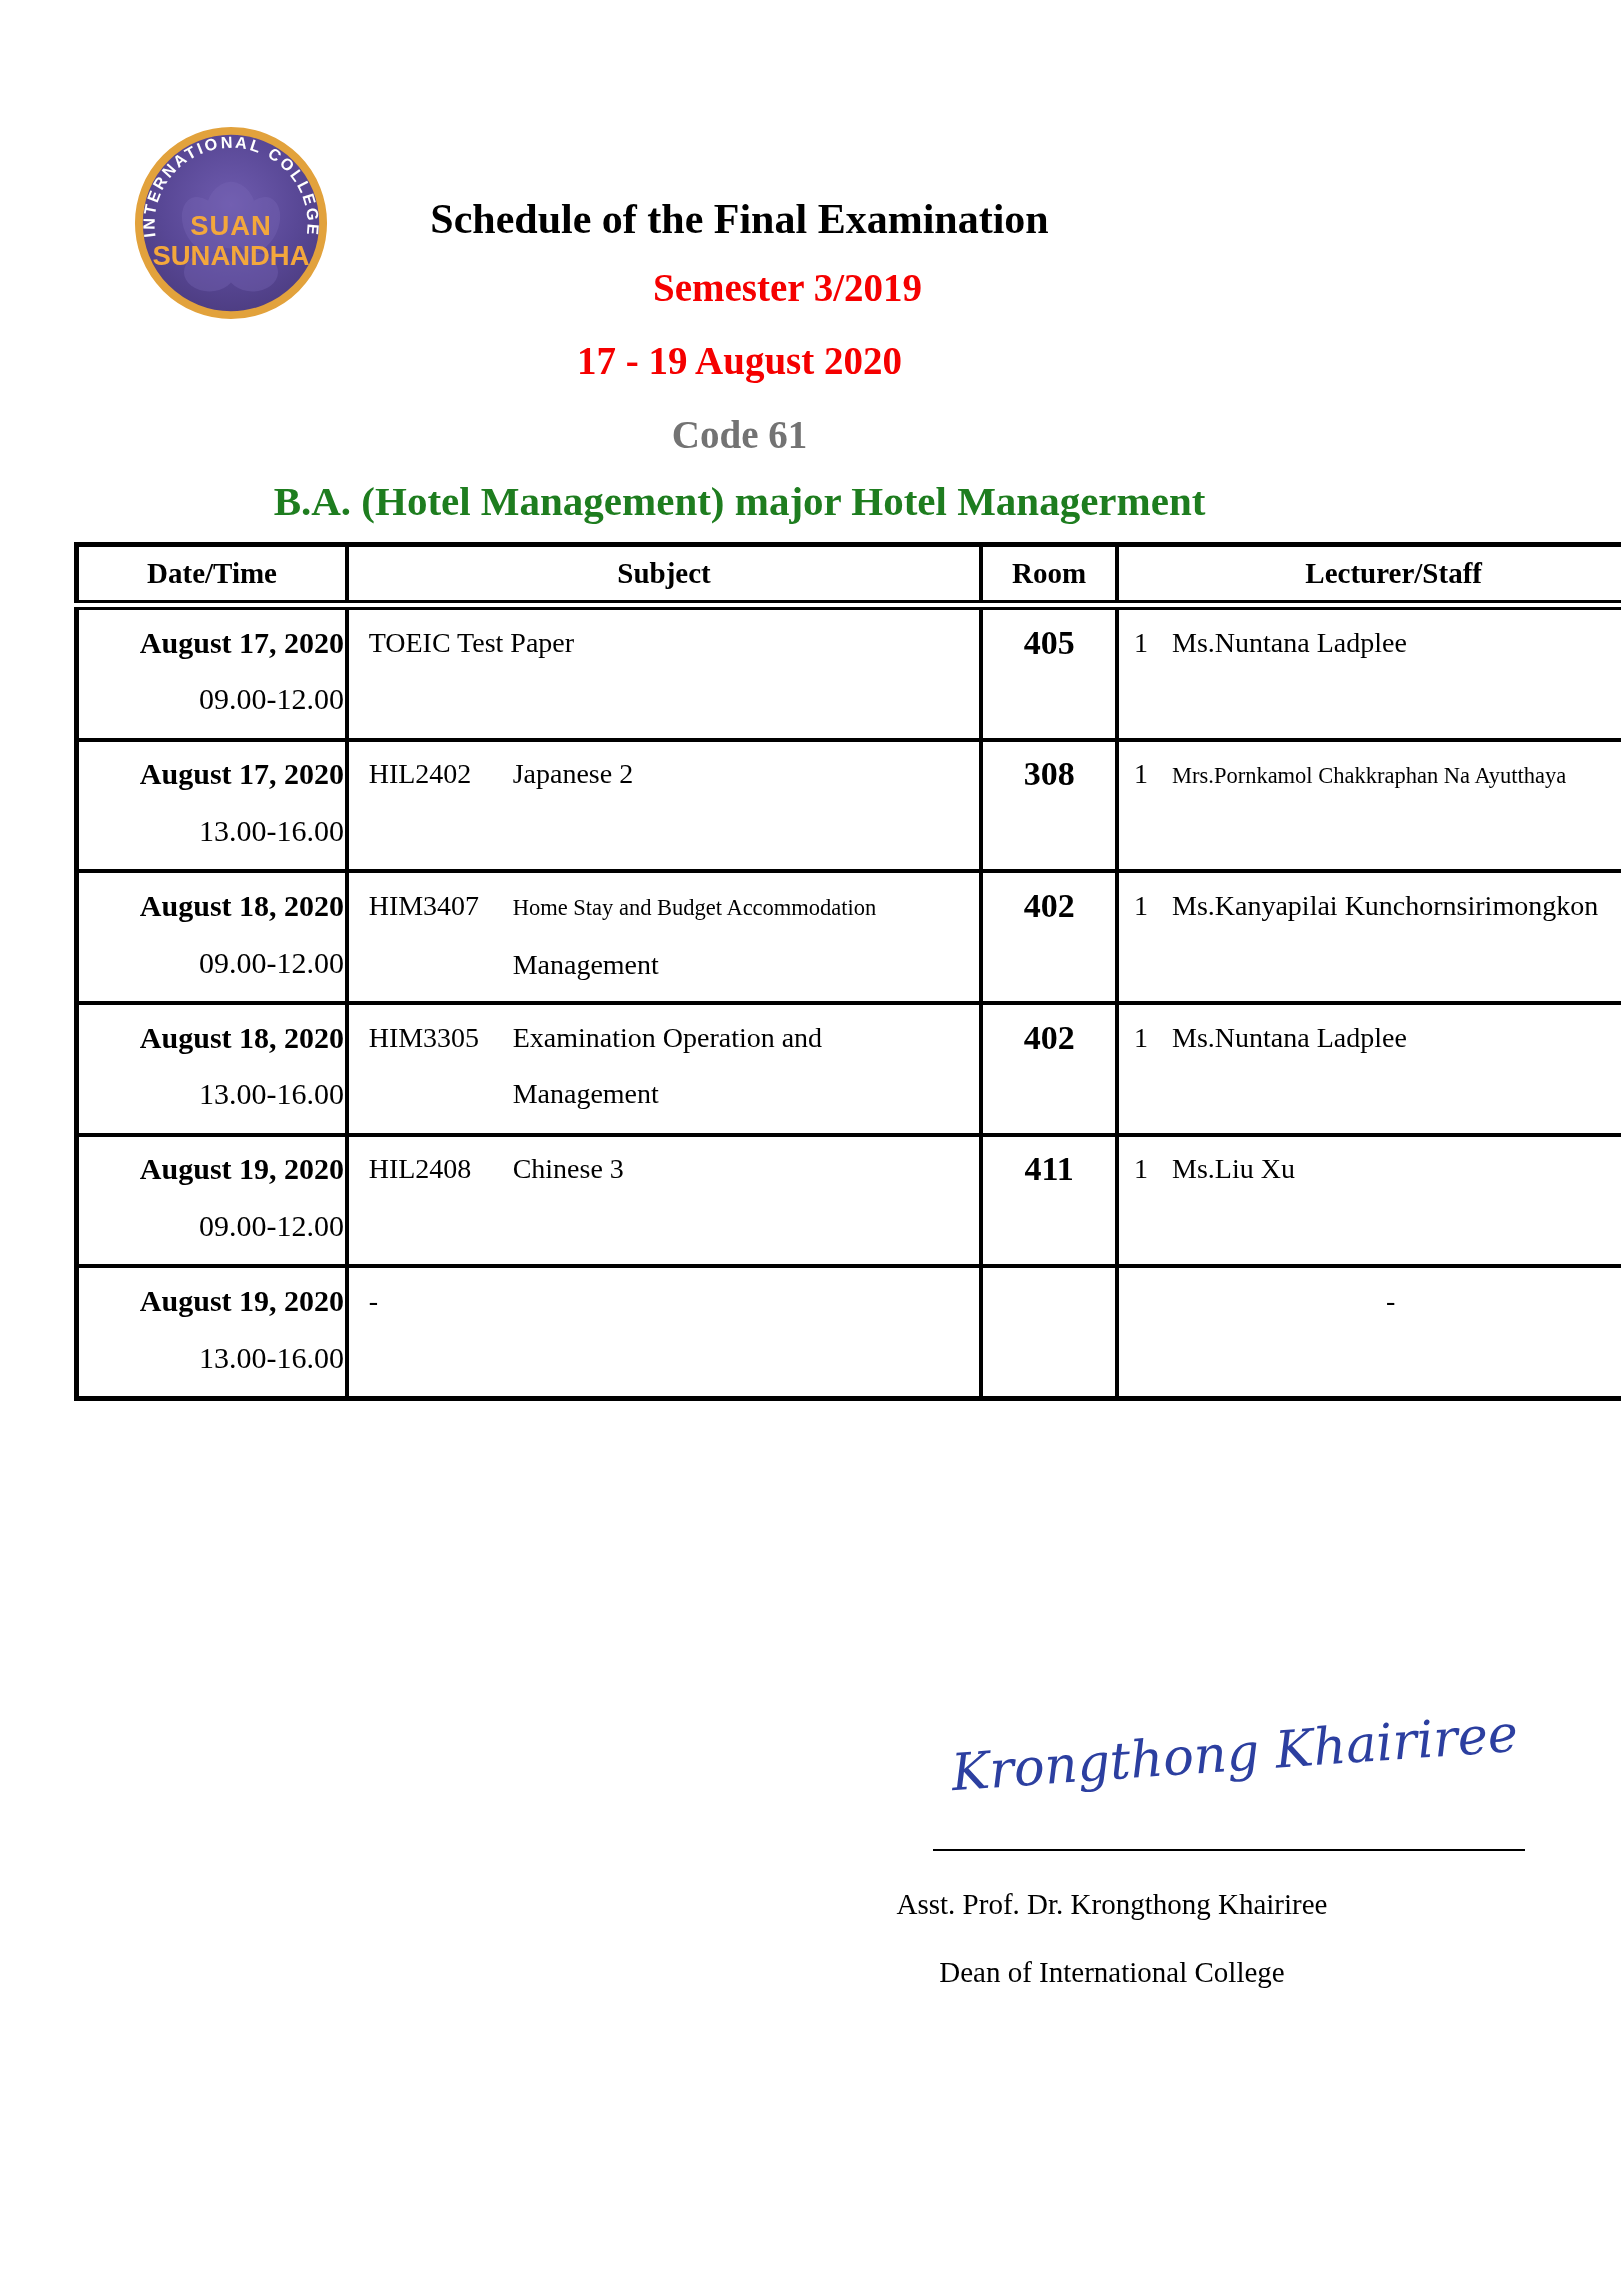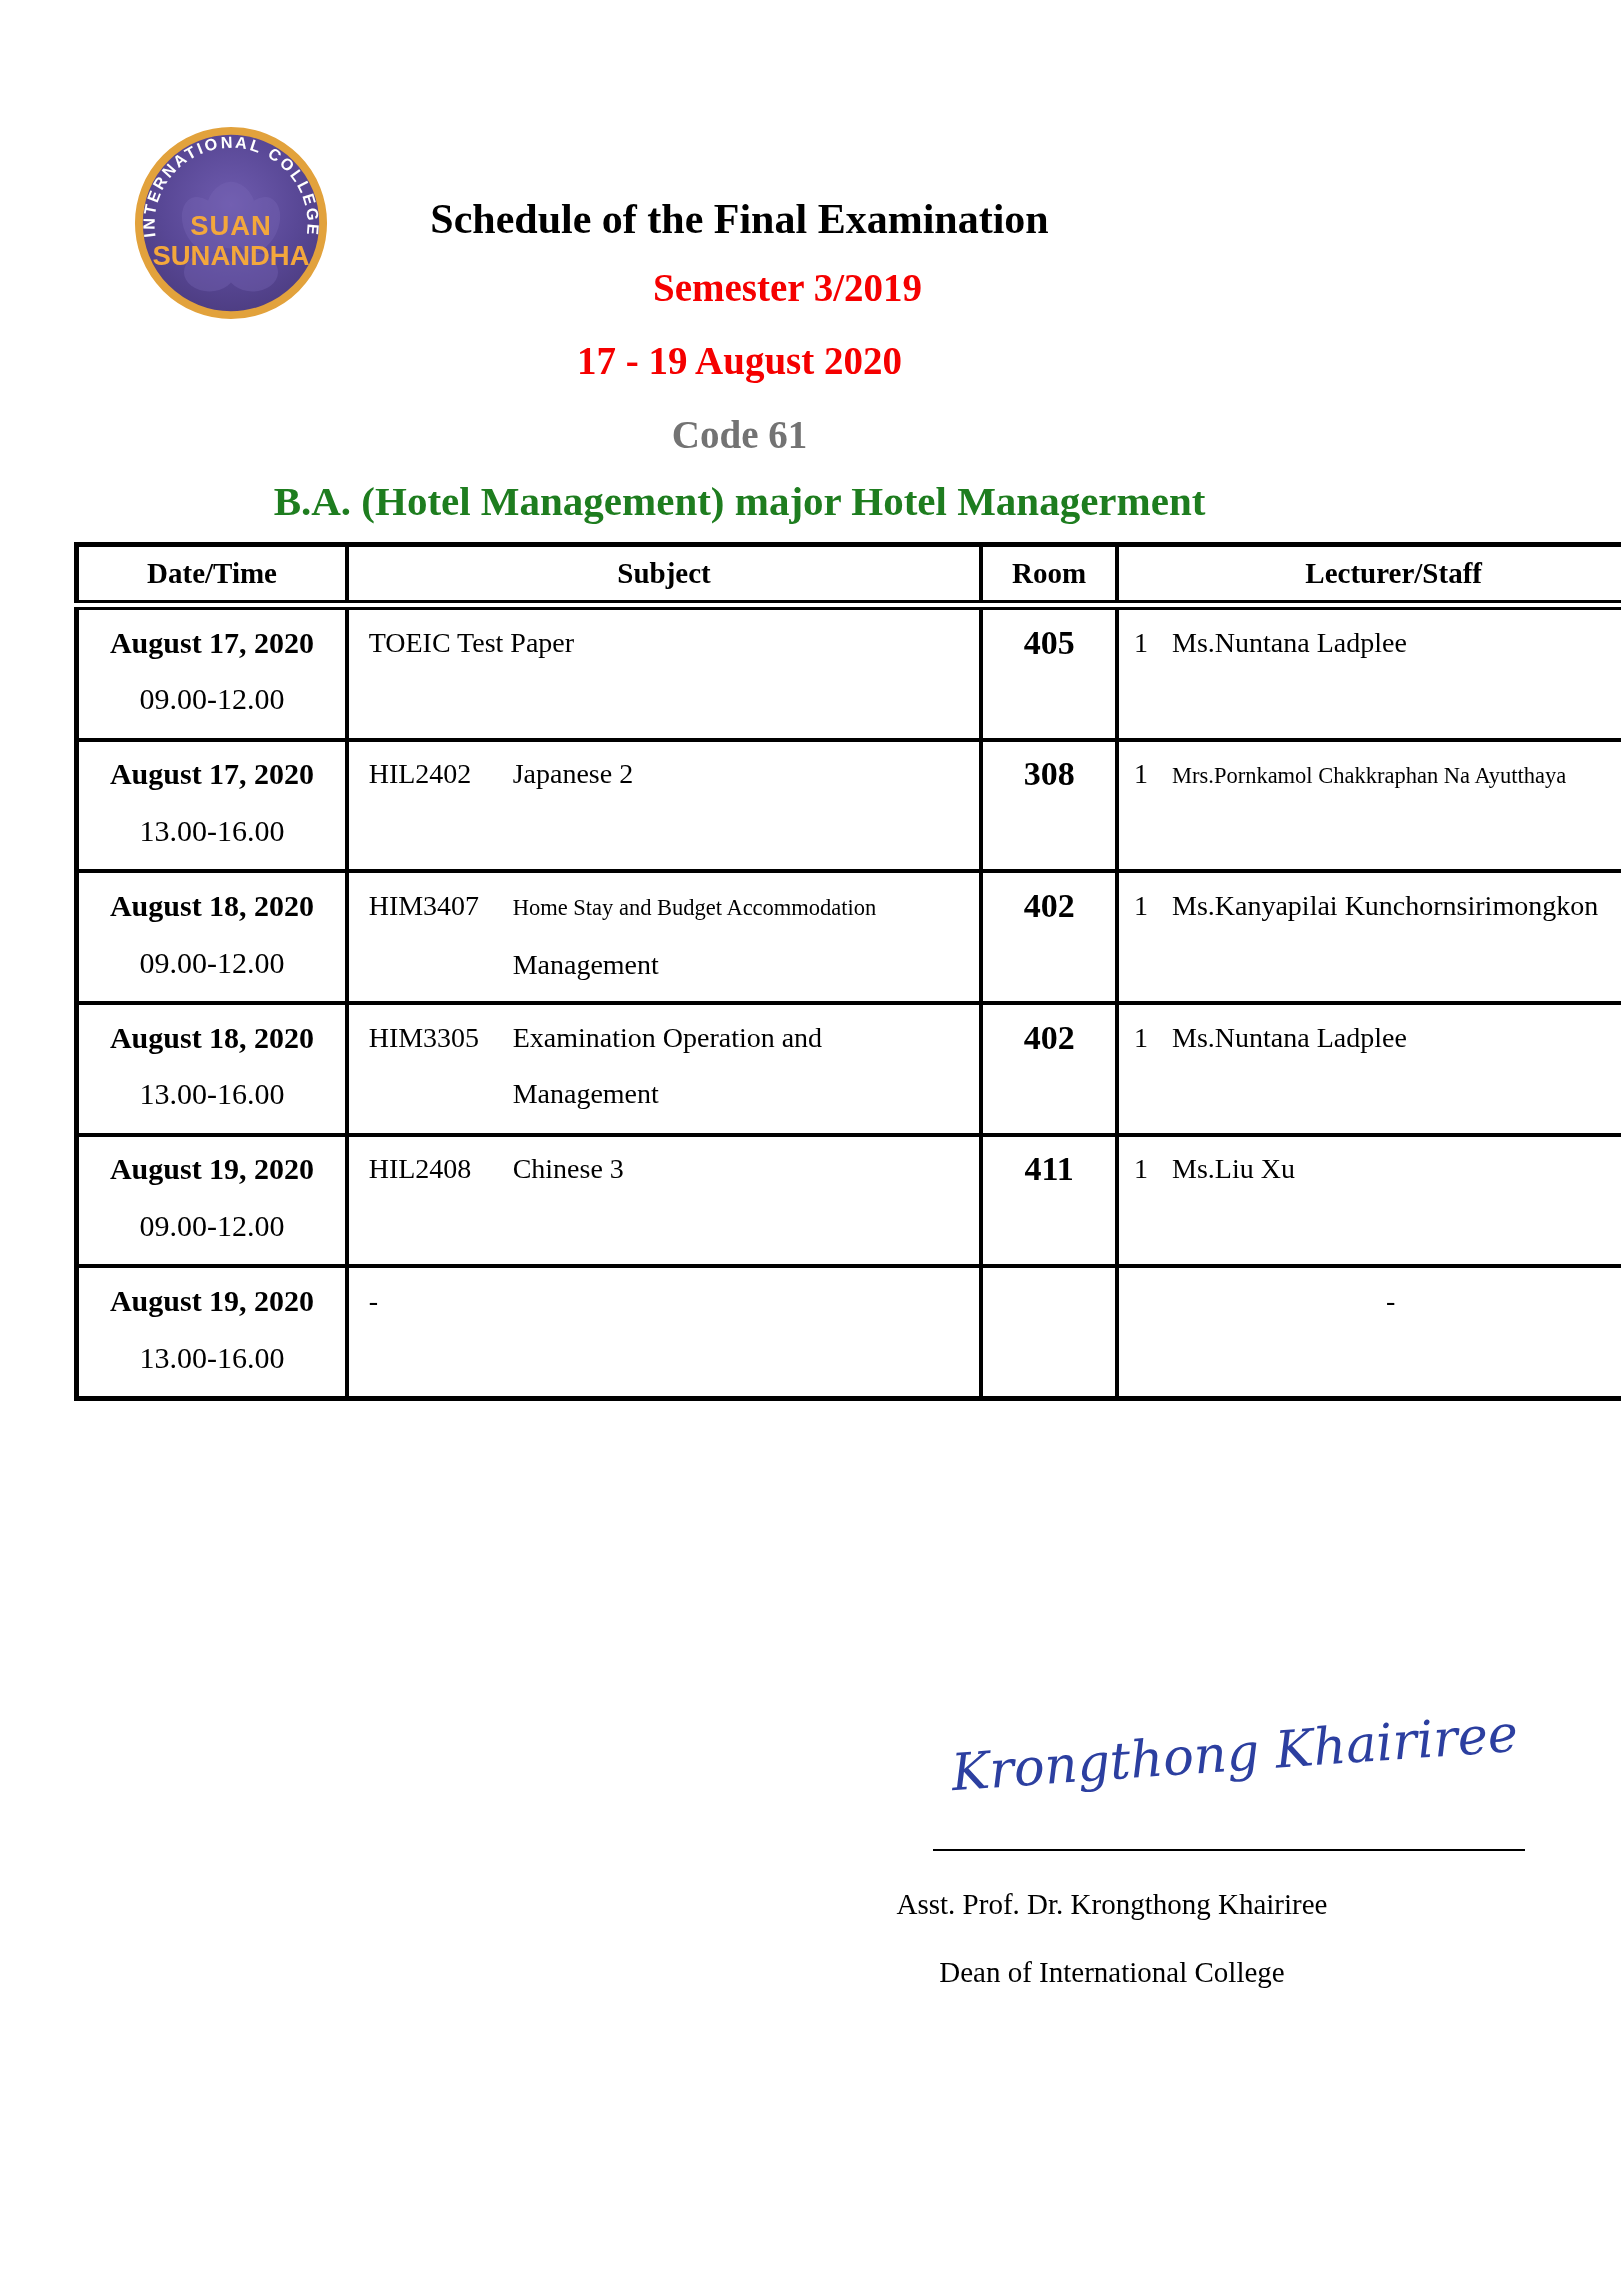--- a/index.html
+++ b/index.html
@@ -44,21 +44,21 @@
     font-weight: bold;
     border-bottom: 10.8px double #000;
   }
   .sched-table tbody td { height: 112px; }
 
   .col-date { width: 248px; }
   .col-subj { width: 581px; }
   .col-room { width: 125px; }
   .col-lect { width: 507px; }
 
-  .c-date { text-align: center; font-size: 30px; padding-top: 14.7px; }
+  .c-date { text-align: right; font-size: 30px; padding-top: 14.7px; }
   .d-main { font-weight: bold; line-height: 35px; }
   .d-time { line-height: 35px; margin-top: 21.6px; }
 
   .c-subj { padding: 14.7px 7.8px 0 19.6px; font-size: 28px; }
   .subj-flex { display: flex; line-height: 35px; }
   .subj-flex.center { justify-content: flex-start; }
   .scode { flex: none; width: 144px; }
   .scode:empty { width: 0; }
   .sname-wrap { }
   .sname { }

